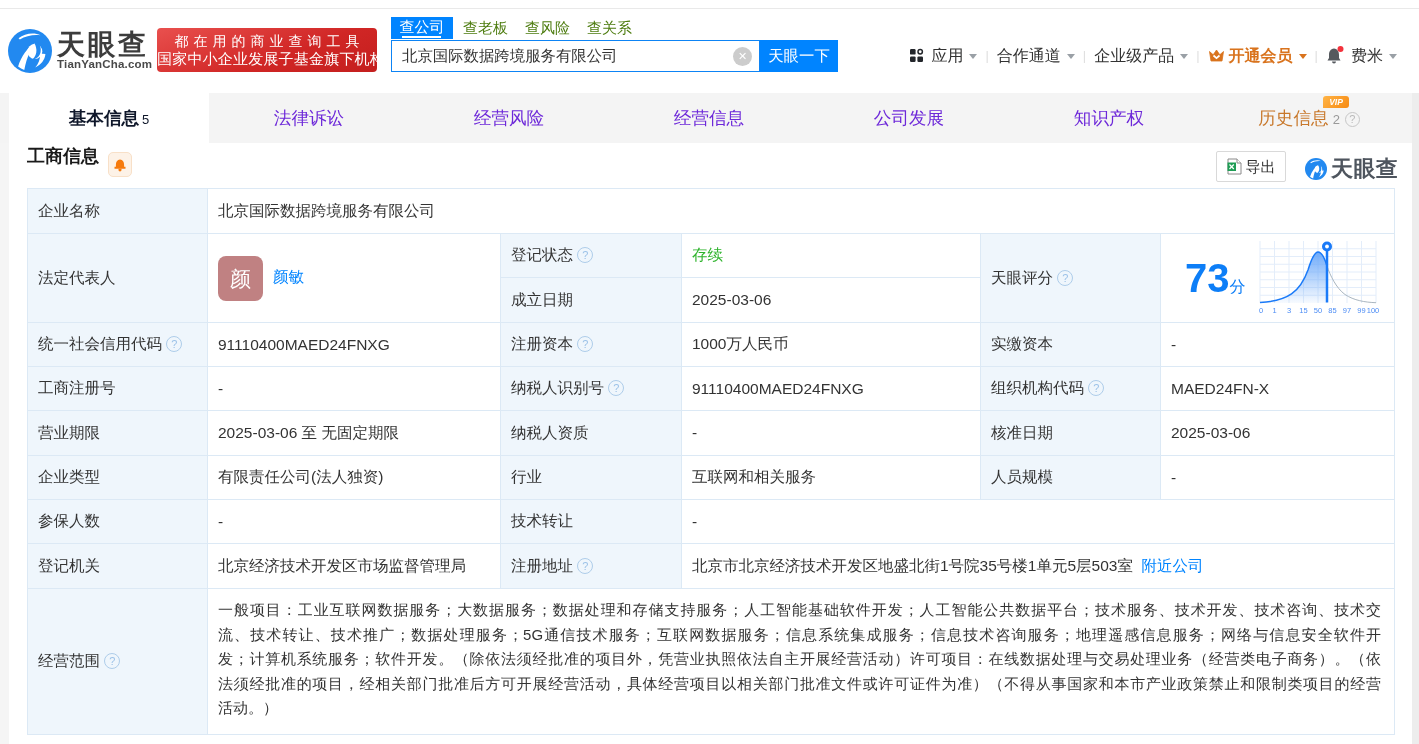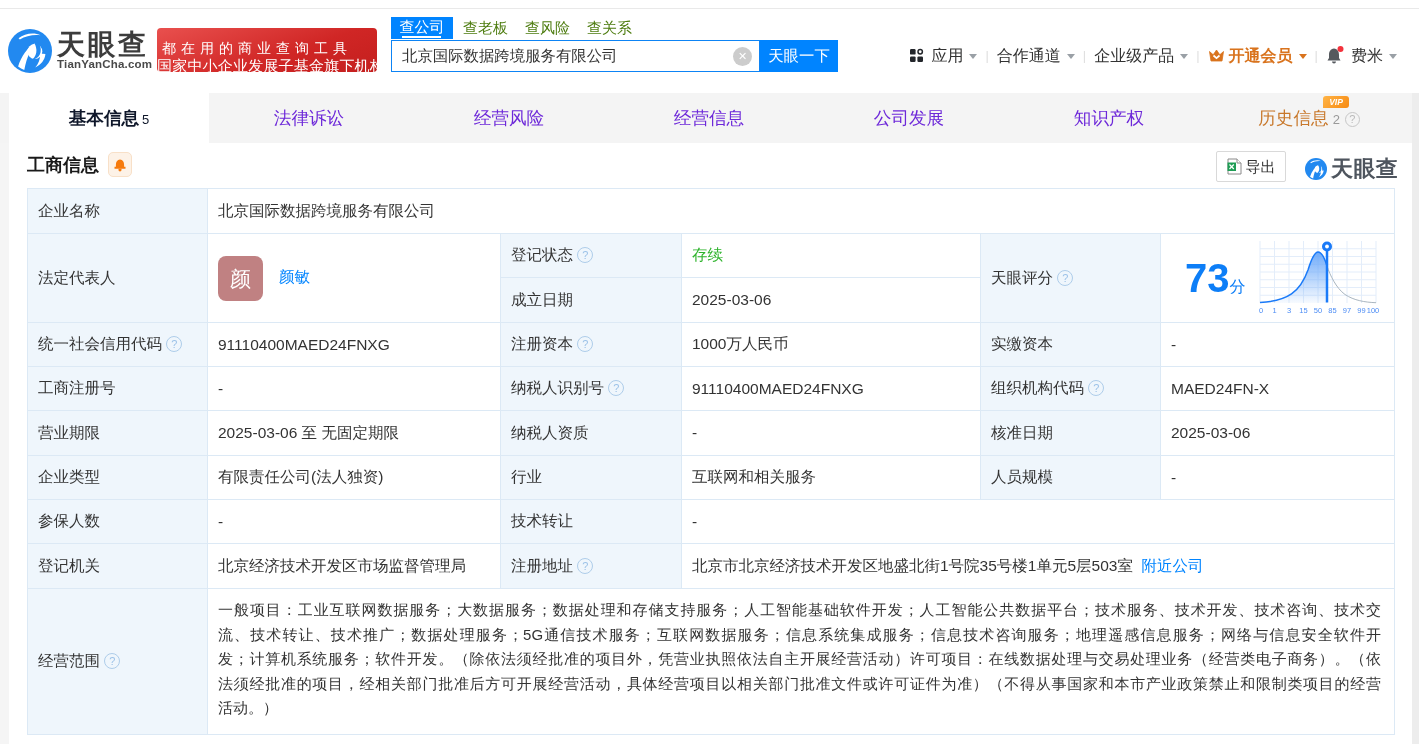--- a/index.html
+++ b/index.html
@@ -2,21 +2,21 @@
 <html><head>
 <meta charset="utf-8">
 <style>
 * { margin:0; padding:0; box-sizing:border-box; }
 html,body { width:1419px; height:744px; overflow:hidden; font-family:"Liberation Sans",sans-serif; background:#f5f5f5; }
 .hdr { position:absolute; left:0; top:0; width:1419px; height:93px; background:#fff; }
 .hline { position:absolute; left:0; top:8px; width:1419px; height:1px; background:#e9e9e9; }
 .logo { position:absolute; left:8px; top:29px; }
 .lname { position:absolute; left:57px; top:32px; font-size:28px; font-weight:bold; color:#3c3c3c; letter-spacing:2.5px; line-height:26px; }
 .lsub { position:absolute; left:57px; top:58px; font-size:11.5px; font-weight:bold; color:#4a4a4a; letter-spacing:0.2px; }
-.redbox { position:absolute; left:157px; top:28px; width:220px; height:44px; border-radius:4px; background:linear-gradient(160deg,#e9504e 0%,#d02625 60%,#c41f1e 100%); color:#fff; padding-top:12px; }
+.redbox { position:absolute; left:157px; top:28px; width:220px; height:44px; border-radius:4px; background:linear-gradient(160deg,#e9504e 0%,#d02625 60%,#c41f1e 100%); color:#fff; text-align:center; padding-top:5px; }
 .redbox .r1 { font-size:14px; letter-spacing:5px; line-height:17px; white-space:nowrap; margin-left:5px; }
 .redbox .r2 { font-size:15px; letter-spacing:0.2px; line-height:17px; white-space:nowrap; }
 .stab { position:absolute; top:17px; font-size:15px; color:#4d7c0f; height:22px; line-height:22px; }
 .stab.on { background:#0084ff; color:#fff; width:62px; text-align:center; line-height:20px; }
 .stab.on i { position:absolute; left:11px; bottom:1px; width:39px; height:2px; background:#fff; }
 .sinput { position:absolute; left:391px; top:40px; width:369px; height:32px; background:#fff; border:1px solid #0d84f5; line-height:30px; font-size:15.4px; color:#333; padding-left:10px; }
 .sclear { position:absolute; left:733px; top:47px; width:19px; height:19px; border-radius:50%; background:#ccc; color:#fff; text-align:center; line-height:19px; font-size:11px; }
 .sbtn { position:absolute; left:760px; top:40px; width:78px; height:32px; background:#0084ff; color:#fff; text-align:center; line-height:32px; font-size:15.4px; }
 .menu { position:absolute; right:22px; top:45px; height:22px; font-size:16px; color:#333; white-space:nowrap; line-height:22px; }
 .menu span.sep { color:#e0e0e0; margin:0 8px; font-size:13px; vertical-align:1px; }
@@ -26,32 +26,32 @@
 .tabbar { position:absolute; left:0; top:93px; width:1419px; height:50px; background:#f4f4f4; }
 .tabbar .tab { position:absolute; top:0; width:200px; height:50px; line-height:50px; text-align:center; font-size:17.6px; color:#6d28d9; }
 .tabbar .tab.on { background:#fff; color:#0f172a; font-weight:bold; }
 .tab .cnt { font-size:13px; font-weight:normal; margin-left:3px; }
 .tab.his { color:#c8782b; }
 .tab.his .cnt2 { color:#999; font-size:13px; margin-left:4px; }
 .qmark { display:inline-block; width:16px; height:16px; border:1px solid #aecdea; border-radius:50%; color:#9cc2e8; font-size:11px; line-height:14px; text-align:center; vertical-align:1px; background:transparent; }
 .tab.his .qmark { width:15px; height:15px; border-color:#c6c6c6; color:#b9b9b9; line-height:13px; }
 .vipbadge { position:absolute; left:114px; top:3px; width:26px; height:12px; background:linear-gradient(135deg,#ffb446,#f78a12); border-radius:3px 3px 3px 0; color:#fff; font-size:8.5px; font-weight:bold; font-style:italic; line-height:12px; text-align:center; }
 .content { position:absolute; left:9px; top:143px; width:1404px; height:601px; background:#fff; }
-.sctitle { position:absolute; left:18px; top:11px; font-size:18px; font-weight:bold; color:#1a1a1a; line-height:22px; }
+.sctitle { position:absolute; left:18px; top:2px; font-size:18px; font-weight:bold; color:#1a1a1a; line-height:22px; }
 .bellchip { position:absolute; left:99px; top:9px; width:24px; height:25px; background:#fdf2e7; border:1px solid #f8e0c8; border-radius:5px; text-align:center; line-height:23px; }
 .export { position:absolute; left:1207px; top:8px; width:70px; height:31px; border:1px solid #d9d9d9; border-radius:2px; background:#fff; font-size:15px; color:#333; text-align:center; line-height:29px; }
 .wm { position:absolute; left:1296px; top:11px; height:26px; }
 .wmtxt { font-size:22px; font-weight:bold; color:#4e555e; letter-spacing:0.4px; vertical-align:middle; margin-left:4px; }
 table.info { position:absolute; left:18px; top:45px; border-collapse:collapse; table-layout:fixed; width:1367px; }
 table.info td { border:1px solid #dce9f5; font-size:15.5px; color:#333; padding:0 0 0 10px; vertical-align:middle; }
 td.l { background:#eff6fc; }
 .green { color:#2db32b; }
 a.blue { color:#0084ff; text-decoration:none; }
 .avatar { display:inline-block; width:45px; height:45px; background:#c08182; border-radius:8px; color:#fff; font-size:21px; text-align:center; line-height:45px; vertical-align:middle; }
-.avname { color:#2e7cf6; margin-left:16px; }
+.avname { color:#2e7cf6; margin-left:10px; }
 .score73 { font-size:40px; font-weight:bold; color:#0d7ef7; }
 .score73 .fen { font-size:16px; font-weight:normal; color:#0d7ef7; }
 .bizp { font-size:15px !important; line-height:24.5px; padding-top:9px !important; padding-bottom:13px !important; padding-right:13px !important; vertical-align:top !important; }
 .jl { text-align:justify; text-align-last:justify; }
 .scroller { position:absolute; left:1412px; top:93px; width:7px; height:651px; background:#ededed; }
 </style>
 </head>
 <body>
 <div class="hdr"></div>
 <div class="hline"></div>

